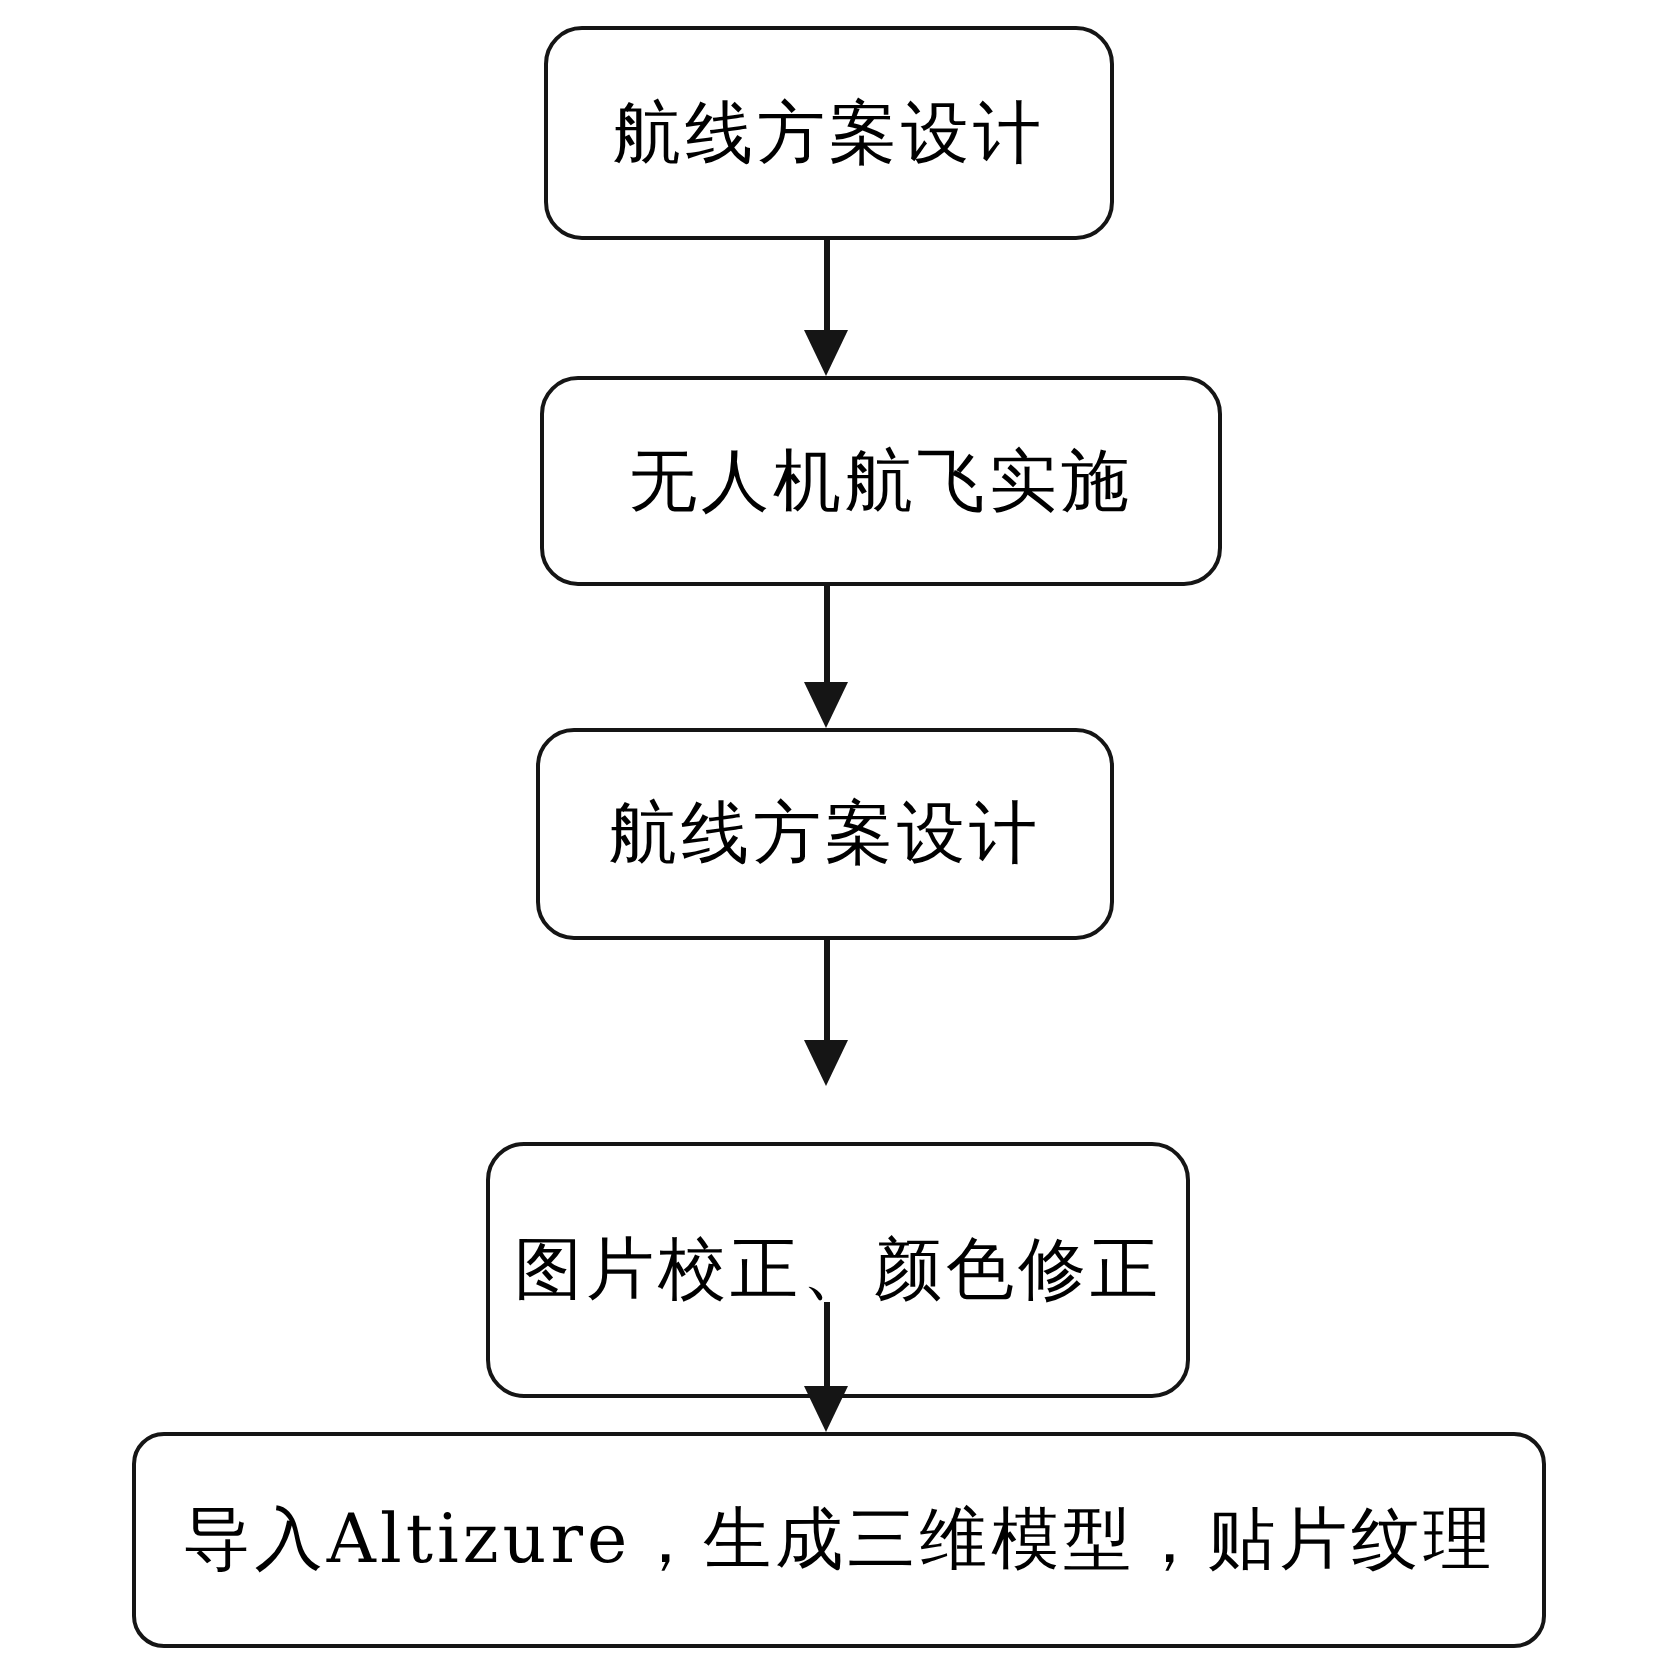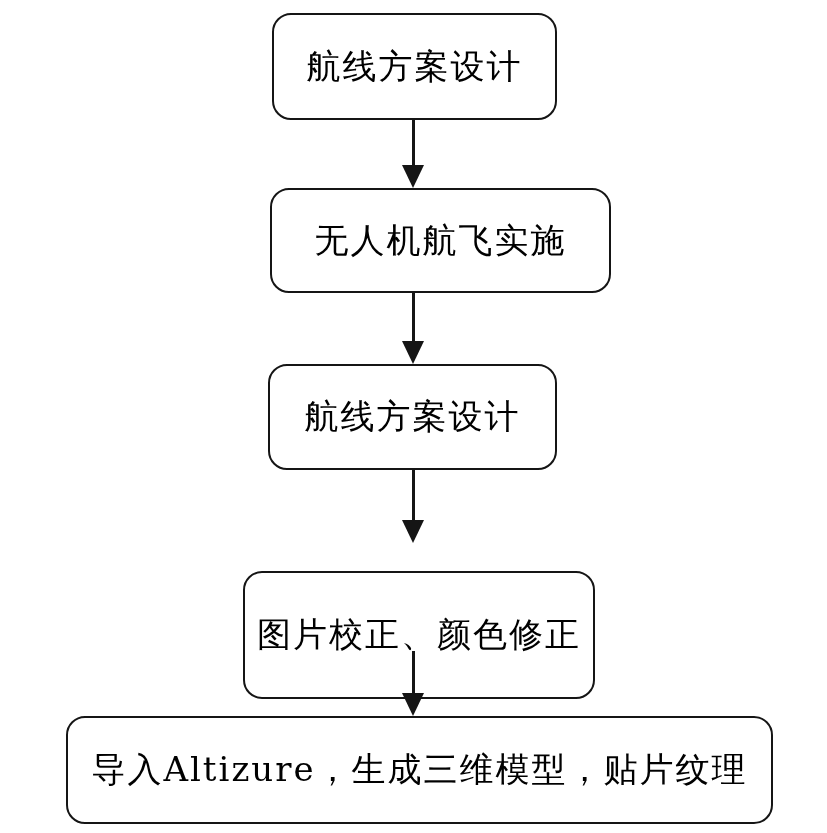--- a/index.html
+++ b/index.html
@@ -52,21 +52,21 @@
     width: 0;
     height: 0;
     border-left: 11px solid transparent;
     border-right: 11px solid transparent;
     border-top: 23px solid #151515;
   }
   #node-1 { left: 272px; top: 13px;  width: 285px; height: 107px; }
   #node-2 { left: 270px; top: 188px; width: 341px; height: 105px; }
   #node-3 { left: 268px; top: 364px; width: 289px; height: 106px; }
   #node-4 { left: 243px; top: 571px; width: 352px; height: 128px; }
-  #node-5 { left: 66px;  top: 716px; width: 707px; height: 108px; }
+  #node-5 { left: 66px;  top: 716px; width: 707px; height: 108px; border-radius: 16px; }
   #arrow-1 { left: 402px; top: 120px; height: 68px; }
   #arrow-2 { left: 402px; top: 293px; height: 71px; }
   #arrow-3 { left: 402px; top: 470px; height: 73px; }
   #arrow-4 { left: 402px; top: 651px; height: 65px; }
 </style>
 </head>
 <body>
 
 <div class="stage">
 

